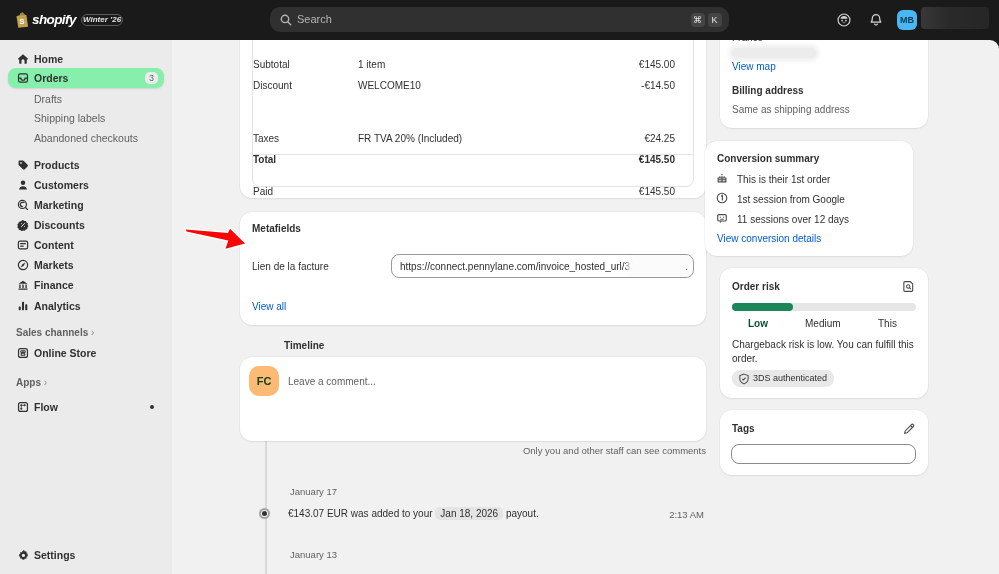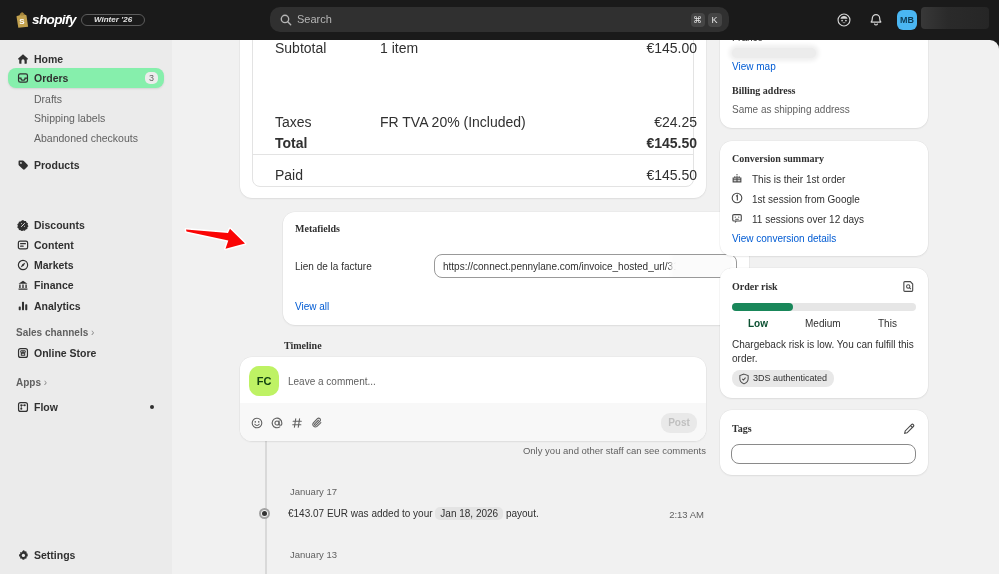--- a/index.html
+++ b/index.html
@@ -4,46 +4,46 @@
 <style>
   * { margin:0; padding:0; box-sizing:border-box; }
   html,body { width:999px; height:574px; overflow:hidden; }
   body { font-family:"Liberation Sans", sans-serif; background:#f1f1f1; position:relative; color:#303030; }
   .abs { position:absolute; }
   
   #topbar { position:absolute; left:0; top:0; width:999px; height:40px; background:#1a1a1a; z-index:50; }
   #tr-black { position:absolute; right:0; top:40px; width:14px; height:14px; background:#1a1a1a; z-index:40; }
   #tr-round { position:absolute; right:0; top:40px; width:14px; height:14px; background:#f1f1f1; border-top-right-radius:9px; z-index:41; }
   .logo-word { position:absolute; left:32px; top:12px; font-size:13.5px; font-weight:bold; font-style:italic; color:#fff; letter-spacing:-0.6px; }
-  .winter { position:absolute; left:81px; top:14px; height:12px; line-height:10px; padding:0 12px; border:1px solid #5c5c5c; border-radius:6px; color:#e3e3e3; font-size:8px; font-style:italic; font-weight:bold; }
+  .winter { position:absolute; left:81px; top:14px; height:12px; line-height:10px; padding:0 1px; border:1px solid #5c5c5c; border-radius:6px; color:#e3e3e3; font-size:8px; font-style:italic; font-weight:bold; }
   #search { position:absolute; left:270px; top:7px; width:459px; height:25px; background:#303030; border-radius:10px; }
   #search .stext { position:absolute; left:27px; top:6px; font-size:11px; color:#b5b5b5; }
   .kbd { position:absolute; top:5.5px; width:14px; height:14px; background:#454545; border-radius:4px; color:#e8e8e8; font-size:9px; text-align:center; line-height:14px; }
   .mb { position:absolute; left:897px; top:10px; width:20px; height:20px; background:#4ab6f2; border-radius:6px; color:#0d3b55; font-size:9px; font-weight:bold; text-align:center; line-height:20px; }
   .redact-top { position:absolute; left:921px; top:7px; width:68px; height:22px; background:linear-gradient(90deg,#383838,#2a2a2a 40%,#262626); border-radius:4px; }
   
   #sidebar { position:absolute; left:0; top:40px; width:172px; height:534px; background:#ebebeb; z-index:10; }
   .nav { position:absolute; left:8px; width:156px; height:20px; }
   .nav .ic { position:absolute; left:9px; top:4px; width:12px; height:12px; }
   .nav .lbl { position:absolute; left:26px; top:4px; font-size:10.5px; font-weight:bold; color:#303030; white-space:nowrap; }
   .nav .sub { font-weight:normal; color:#616161; }
   .navhead { position:absolute; left:16px; font-size:10px; font-weight:bold; color:#616161; white-space:nowrap; }
   .pill { background:#86efac; border-radius:8px; box-shadow:0 1px 2px rgba(0,0,0,0.10); }
   .badge3 { position:absolute; right:6px; top:4px; background:#ececec; border-radius:5px; font-size:9px; color:#616161; padding:0 4px; line-height:12px; }
   .flowdot { position:absolute; right:10px; top:8px; width:4px; height:4px; border-radius:50%; background:#303030; }
   
   .card { position:absolute; background:#fff; border-radius:12px; box-shadow:0 1px 2px rgba(26,26,26,0.07), 0 0 0 0.5px rgba(0,0,0,0.05); }
   .t10 { font-size:10px; color:#303030; }
   .t10g { font-size:10px; color:#616161; }
   .t9g { font-size:9.5px; color:#616161; }
-  .b10 { font-size:10px; font-weight:bold; color:#303030;font-family:Liberation Serif, serif; }
+  .b10 { font-size:10px; font-weight:bold; color:#303030; }
   .link { font-size:10px; color:#005bd3; }
   
   #paybox { position:absolute; left:12px; top:12px; width:442px; height:165px; border:1px solid #e3e3e3; border-radius:8px; }
-  .prow { position:absolute; left:22px; width:422px; font-size:14px; }
+  .prow { position:absolute; left:0; width:422px; font-size:10px;margin-top:19px; }
   .pval { position:absolute; right:0; top:0; }
   .pmid { position:absolute; left:105px; top:0; }
   
   #mf-input { position:absolute; left:151px; top:42px; width:303px; height:24px; border:1px solid #999; border-radius:8px; background:#fff; overflow:hidden; }
   #mf-input .url { position:absolute; left:8px; top:6px; font-size:10px; color:#303030; white-space:nowrap; }
   #mf-input .blur { position:absolute; left:241px; top:2px; width:52px; height:20px; background:#fbfbfb; box-shadow:0 0 5px 5px #fbfbfb; }
   #mf-input .dot { position:absolute; right:5px; top:6px; font-size:10px; color:#616161; }
   
   #vline { position:absolute; left:265px; top:441px; width:2px; height:133px; background:#d9d9d9; z-index:1; }
   .datelbl { position:absolute; left:290px; font-size:9.5px; color:#616161; z-index:2; }
@@ -60,87 +60,68 @@
 </style>
 </head>
 <body>
 
 <div id="tr-black"></div>
 <div id="tr-round"></div>
 
 <div class="card" style="left:240px; top:10px; width:466px; height:188px;">
   <div id="paybox">
     <div class="prow" style="top:17px;">Subtotal<span class="pmid">1 item</span><span class="pval">€145.00</span></div>
+    <div class="prow" style="top:38px;">Discount<span class="pmid">WELCOME10</span><span class="pval">-€14.50</span></div>
     <div class="prow" style="top:91px;">Taxes<span class="pmid">FR TVA 20% (Included)</span><span class="pval">€24.25</span></div>
     <div class="prow" style="top:112px; font-weight:bold;">Total<span class="pval">€145.50</span></div>
     <div style="position:absolute;left:0;top:131px;width:440px;border-top:1px solid #e3e3e3;"></div>
     <div class="prow" style="top:144px;">Paid<span class="pval">€145.50</span></div>
   </div>
 </div>
 
-<div class="card" style="left:240px; top:212px; width:466px; height:113px;margin-left:43px;">
+<div class="card" style="left:240px; top:212px; width:466px; height:113px;">
   <div class="b10" style="position:absolute;left:12px;top:11px;">Metafields</div>
   <div class="t10" style="position:absolute;left:12px;top:49px;">Lien de la facture</div>
   <div id="mf-input">
     <span class="url">https://connect.pennylane.com/invoice_hosted_url/31</span>
     <span class="blur"></span>
     <span class="dot">.</span>
   </div>
   <div class="link" style="position:absolute;left:12px;top:89px;">View all</div>
 </div>
 
 <svg class="abs" style="left:180px; top:222px; z-index:30;" width="70" height="32" viewBox="0 0 70 32">
   <path d="M6 7.5 L48 11 L50 6.8 L65 21.5 L45.5 26.8 L48.3 18.5 L6.5 9.6 z" fill="#fff" stroke="#fff" stroke-width="3" stroke-linejoin="round"></path>
   <path d="M6 7.5 L48 11 L50 6.8 L65 21.5 L45.5 26.8 L48.3 18.5 L6.5 9.6 z" fill="#fa0505"></path>
 </svg>
 
 <div class="b10" style="position:absolute;left:252px;top:340px;margin-left:32px;">Timeline</div>
 <div class="card" style="left:240px; top:357px; width:466px; height:84px; z-index:2;">
-  <div style="position:absolute;left:9px;top:9px;width:30px;height:30px;border-radius:10px;background:#bef264;color:#114211;font-size:11px;font-weight:bold;text-align:center;line-height:30px;">FC</div>
+  <div style="position:absolute;left:9px;top:9px;width:30px;height:30px;border-radius:10px;background:#fdba74;color:#114211;font-size:11px;font-weight:bold;text-align:center;line-height:30px;">FC</div>
   <div class="t10g" style="position:absolute;left:48px;top:19px;">Leave a comment...</div>
-  <div style="position:absolute;left:0;top:46px;width:466px;height:38px;background:#f8f8f8;border-radius:0 0 12px 12px;">
-
-    <svg class="abs" style="left:11px;top:14px;" width="12" height="12" viewBox="0 0 14 14">
-        <circle cx="7" cy="7" r="5.6" fill="none" stroke="#616161" stroke-width="1.3"></circle>
-        <circle cx="5" cy="5.7" r="0.9" fill="#616161"></circle>
-        <circle cx="9" cy="5.7" r="0.9" fill="#616161"></circle>
-        <path d="M4.5 8.5 a3 3 0 0 0 5 0" fill="none" stroke="#616161" stroke-width="1.3" stroke-linecap="round"></path>
-      </svg>
-    <svg class="abs" style="left:31px;top:14px;" width="12" height="12" viewBox="0 0 14 14">
-        <circle cx="7" cy="7" r="2.4" fill="none" stroke="#616161" stroke-width="1.3"></circle>
-        <path d="M9.4 4.5 v3.6 a1.6 1.6 0 0 0 3.2 0 v-1.1 a5.6 5.6 0 1 0 -2.3 4.5" fill="none" stroke="#616161" stroke-width="1.3" stroke-linecap="round"></path>
-      </svg>
-    <svg class="abs" style="left:51px;top:14px;" width="12" height="12" viewBox="0 0 14 14">
-        <path d="M5.5 2 L4 12 M10 2 L8.5 12 M2.5 5 h9.5 M2 9 h9.5" stroke="#616161" stroke-width="1.3" fill="none" stroke-linecap="round"></path>
-      </svg>
-    <svg class="abs" style="left:71px;top:14px;" width="12" height="12" viewBox="0 0 14 14">
-        <path d="M11.5 6.5 L7 11 a3 3 0 0 1 -4.2-4.2 L7.5 2 a2 2 0 0 1 2.9 2.9 L5.8 9.5 a1 1 0 0 1 -1.4-1.4 L8.7 3.8" fill="none" stroke="#616161" stroke-width="1.3" stroke-linecap="round"></path>
-      </svg>
-    <div style="position:absolute;right:9px;top:10px;width:36px;height:19.5px;background:#e9e9e9;border-radius:9px;color:#c0c0c0;font-size:10px;font-weight:bold;text-align:center;line-height:19px;">Post</div>
-  </div>
 </div>
 <div class="t9g" style="position:absolute;left:406px;top:445px;width:300px;text-align:right;">Only you and other staff can see comments</div>
 <div id="vline"></div>
 <div class="datelbl" style="top:486px;">January 17</div>
 <div id="bullet">
     <div class="in"></div>
   </div>
 <div class="t10" style="position:absolute;left:288px;top:508px;z-index:2;">€143.07 EUR was added to your <span class="evpill">Jan 18, 2026</span> payout.</div>
 <div class="t9g" style="position:absolute;left:504px;top:509px;width:200px;text-align:right;">2:13 AM</div>
 <div class="datelbl" style="top:549px;">January 13</div>
 
 <div class="card" style="left:720px; top:20px; width:208px; height:108px;">
   <div class="t10" style="position:absolute;left:12px;top:12px;">France</div>
   <div class="blurline"></div>
   <div class="link" style="position:absolute;left:12px;top:41px;">View map</div>
   <div class="b10" style="position:absolute;left:12px;top:65px;">Billing address</div>
   <div class="t10g" style="position:absolute;left:12px;top:84px;">Same as shipping address</div>
 </div>
 
-<div class="card" style="left:720px; top:141px; width:208px; height:115px;">
+<div class="card" style="left:705px; top:141px; width:208px; height:115px;">
   <div class="b10" style="position:absolute;left:12px;top:12px;">Conversion summary</div>
   <svg class="abs" style="left:11px;top:31px;" width="12" height="12" viewBox="0 0 14 14">
       <path d="M2.5 7 h9 v4.5 h-9 z M7 7 v4 M2.5 9 h9" fill="none" stroke="#4a4a4a" stroke-width="1.3"></path>
       <path d="M4.5 7 v-2 M7 7 v-2.5 M9.5 7 v-2" stroke="#4a4a4a" stroke-width="1.3"></path>
       <circle cx="7" cy="3" r="0.8" fill="#4a4a4a"></circle>
     </svg>
   <div class="t10" style="position:absolute;left:32px;top:33px;">This is their 1st order</div>
   <svg class="abs" style="left:11px;top:51px;" width="12" height="12" viewBox="0 0 14 14">
       <circle cx="7" cy="7" r="5.6" fill="none" stroke="#4a4a4a" stroke-width="1.3"></circle>
       <path d="M6 5 l1.4-1 v6" fill="none" stroke="#4a4a4a" stroke-width="1.3"></path>
@@ -210,20 +191,34 @@
   <div class="nav" style="top:88px;">
       <span class="lbl sub">Abandoned checkouts</span>
     </div>
 
   <div class="nav" style="top:114.5px;">
     <svg class="ic" viewBox="0 0 14 14">
         <path d="M1.8 2.8 a1 1 0 0 1 1-1 h4.1 a1.6 1.6 0 0 1 1.1 0.5 l4.3 4.3 a1.5 1.5 0 0 1 0 2.1 l-3.2 3.2 a1.5 1.5 0 0 1 -2.1 0 L2.3 7.6 a1.6 1.6 0 0 1 -0.5-1.1 z" fill="#303030"></path>
         <circle cx="4.6" cy="4.6" r="1" fill="#ebebeb"></circle>
       </svg>
     <span class="lbl">Products</span>
+  </div>
+  <div class="nav" style="top:134.5px;">
+    <svg class="ic" viewBox="0 0 14 14">
+        <circle cx="7" cy="4.4" r="2.6" fill="#303030"></circle>
+        <path d="M2.4 12.2 a4.7 4.7 0 0 1 9.2 0 z" fill="#303030"></path>
+      </svg>
+    <span class="lbl">Customers</span>
+  </div>
+  <div class="nav" style="top:155px;">
+    <svg class="ic" viewBox="0 0 14 14">
+        <circle cx="6.3" cy="6.3" r="4.7" fill="none" stroke="#303030" stroke-width="1.4"></circle>
+        <path d="M6.3 3.9 a2.4 2.4 0 0 0 0 4.8 M6.3 3.9 h2 M9.8 9.8 l2.4 2.4" fill="none" stroke="#303030" stroke-width="1.4" stroke-linecap="round"></path>
+      </svg>
+    <span class="lbl">Marketing</span>
   </div>
   <div class="nav" style="top:175px;">
     <svg class="ic" viewBox="0 0 14 14">
         <path d="M7 1.2 l1.5 1.2 1.9-0.2 0.7 1.8 1.7 0.9 -0.4 1.9 1 1.6-1.3 1.4 0 1.9-1.9 0.5-1 1.6-1.9-0.4-1.7 0.9-1.4-1.3-1.9-0.1-0.5-1.9-1.5-1.2 0.7-1.8-0.7-1.8 1.5-1.2 0.5-1.9 1.9-0.1 1.4-1.3 z" fill="#303030"></path>
         <path d="M5.2 8.8 L8.8 5.2 M5.4 5.4 h0.01 M8.6 8.6 h0.01" stroke="#ebebeb" stroke-width="1.1" stroke-linecap="round"></path>
       </svg>
     <span class="lbl">Discounts</span>
   </div>
   <div class="nav" style="top:195px;">
     <svg class="ic" viewBox="0 0 14 14">

